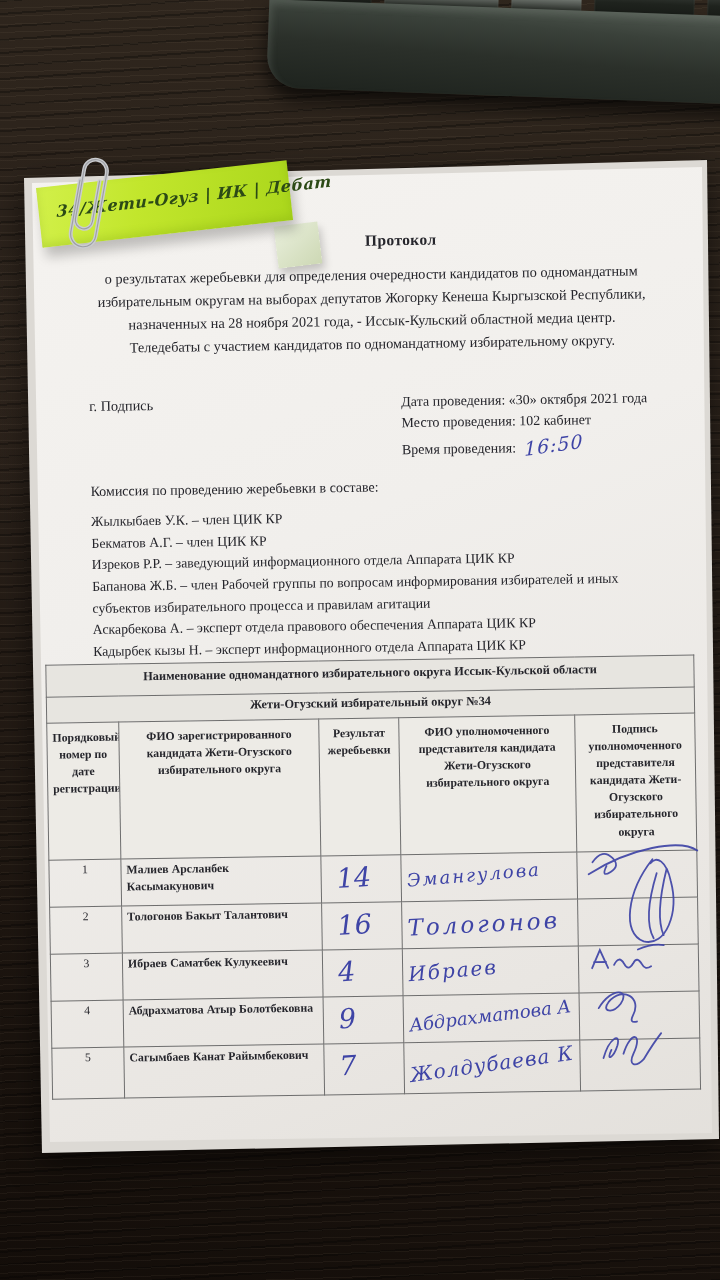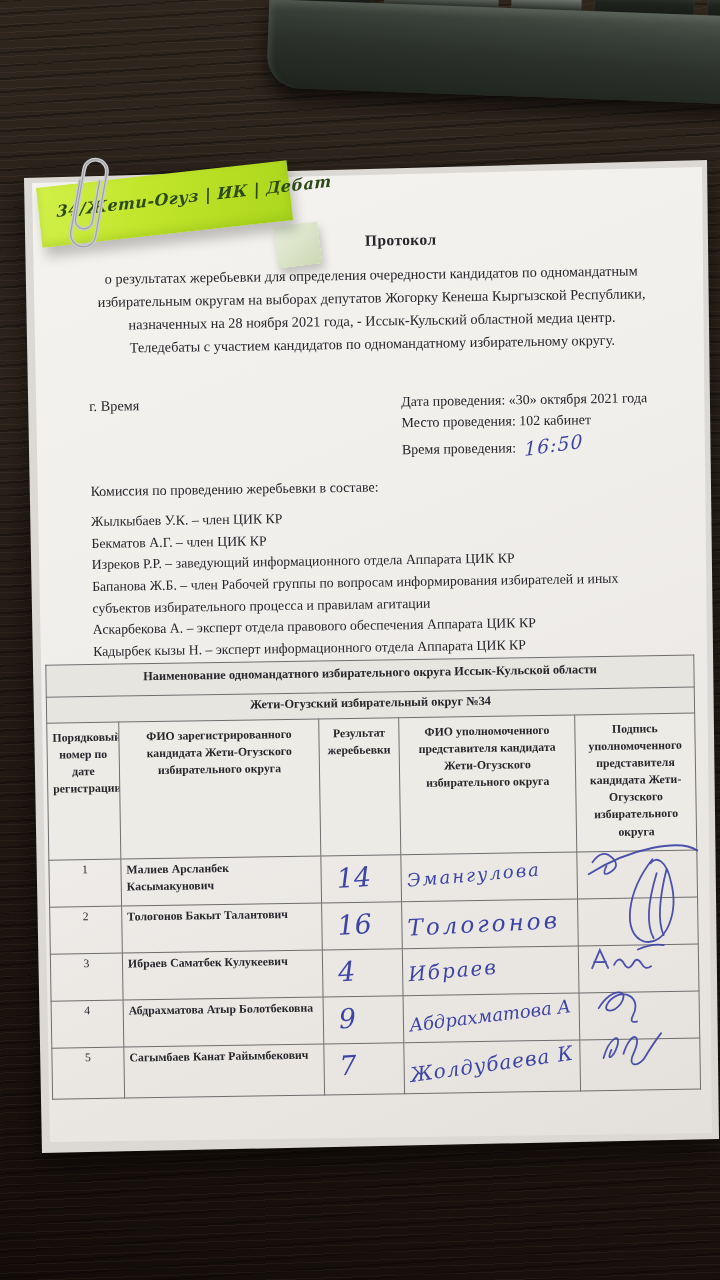--- a/index.html
+++ b/index.html
@@ -88,21 +88,21 @@
 
   <div class="paper-wrap">
     <div class="sheet under"></div>
     <div class="sheet main"></div>
   </div>
 
   <div class="paper-content">
     <div class="doc-title">Протокол</div>
     <div class="doc-intro">о результатах жеребьевки для определения очередности кандидатов по одномандатным избирательным округам на выборах депутатов Жогорку Кенеша Кыргызской Республики, назначенных на 28 ноября 2021 года, -  Иссык-Кульский областной медиа центр.</div>
     <div class="doc-subtitle">Теледебаты с участием кандидатов по одномандатному избирательному округу.</div>
-    <div class="doc-city">г. Время</div>
+    <div class="doc-city">г. Подпись</div>
     <div class="doc-meta">
       <div>Дата проведения: «30» октября 2021 года</div>
       <div>Место проведения: 102 кабинет</div>
       <div><span>Время проведения:</span><span class="hw hw-time">16:50</span></div>
     </div>
     <div class="doc-commission-heading">Комиссия по проведению жеребьевки в составе:</div>
     <div class="doc-members">
       <div>Жылкыбаев У.К. – член ЦИК КР</div>
       <div>Бекматов А.Г. – член ЦИК КР</div>
       <div>Изреков Р.Р. – заведующий информационного отдела Аппарата ЦИК КР</div>

